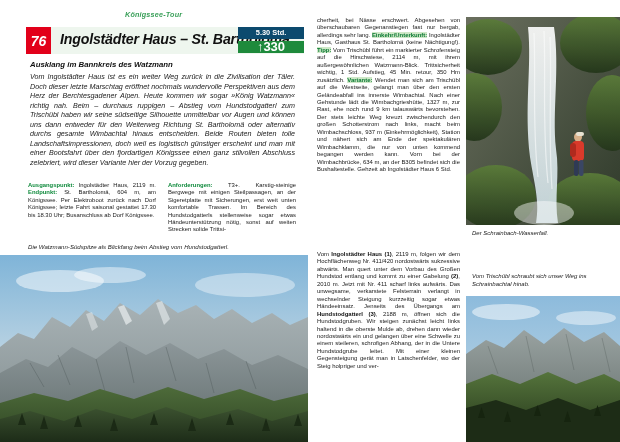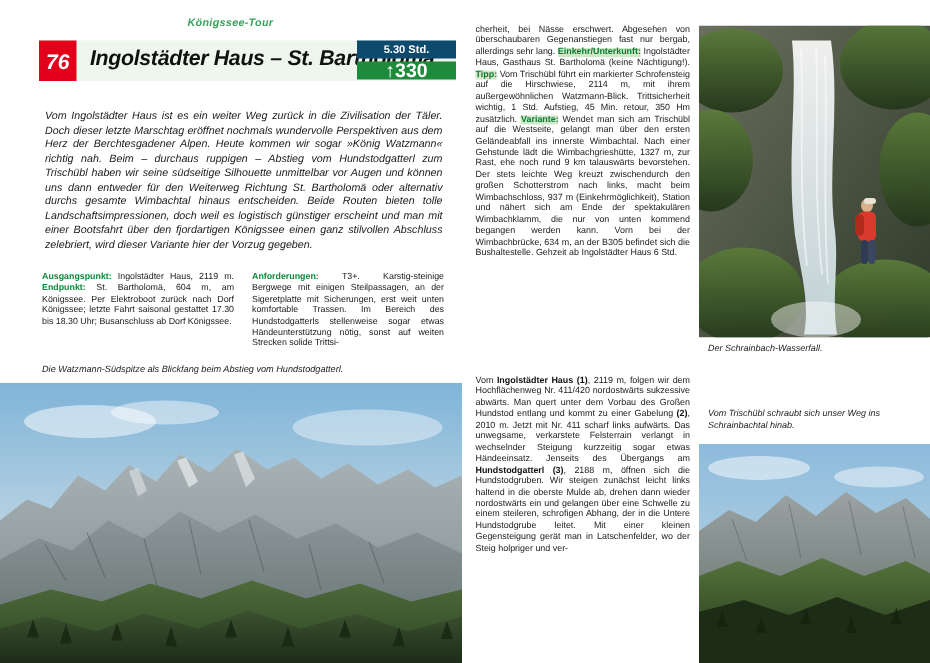--- a/index.html
+++ b/index.html
@@ -101,20 +101,21 @@
 <div class="page">
 
   <div class="running-head">Königssee-Tour</div>
 
   <div class="title-band"></div>
   <div class="tour-number">76</div>
   <div class="tour-title">Ingolstädter Haus – St. Bartholomä</div>
   <div class="stat-time">5.30 Std.</div>
   <div class="stat-elev">↑330 ↓1850</div>
 
+  <div class="subtitle">Ausklang im Bannkreis des Watzmann</div>
   <div class="intro">Vom Ingolstädter Haus ist es ein weiter Weg zurück in die Zivilisation der Täler. Doch dieser letzte Marschtag eröffnet nochmals wundervolle Perspektiven aus dem Herz der Berchtesgadener Alpen. Heute kommen wir sogar »König Watzmann« richtig nah. Beim – durchaus ruppigen – Abstieg vom Hundstodgatterl zum Trischübl haben wir seine südseitige Silhouette unmittelbar vor Augen und können uns dann entweder für den Weiterweg Richtung St. Bartholomä oder alternativ durchs gesamte Wimbachtal hinaus entscheiden. Beide Routen bieten tolle Landschaftsimpressionen, doch weil es logistisch günstiger erscheint und man mit einer Bootsfahrt über den fjordartigen Königssee einen ganz stilvollen Abschluss zelebriert, wird dieser Variante hier der Vorzug gegeben.</div>
 
   <div class="info-wrap">
     <div class="info-col left">
       <span class="info-key">Ausgangspunkt:</span><span> Ingolstädter Haus, 2119 m.</span>
       <span class="info-key">Endpunkt:</span><span> St. Bartholomä, 604 m, am Königssee. Per Elektroboot zurück nach Dorf Königssee; letzte Fahrt saisonal gestattet 17.30 bis 18.30 Uhr; Busanschluss ab Dorf Königssee.</span>
     </div>
     <div class="info-col right">
       <span class="info-key">Anforderungen:</span><span> T3+. Karstig-steinige Bergwege mit einigen Steilpassagen, an der Sigeretplatte mit Sicherungen, erst weit unten komfortable Trassen. Im Bereich des Hundstodgatterls stellenweise sogar etwas Händeunterstützung nötig, sonst auf weiten Strecken solide Trittsi-</span>
     </div>

